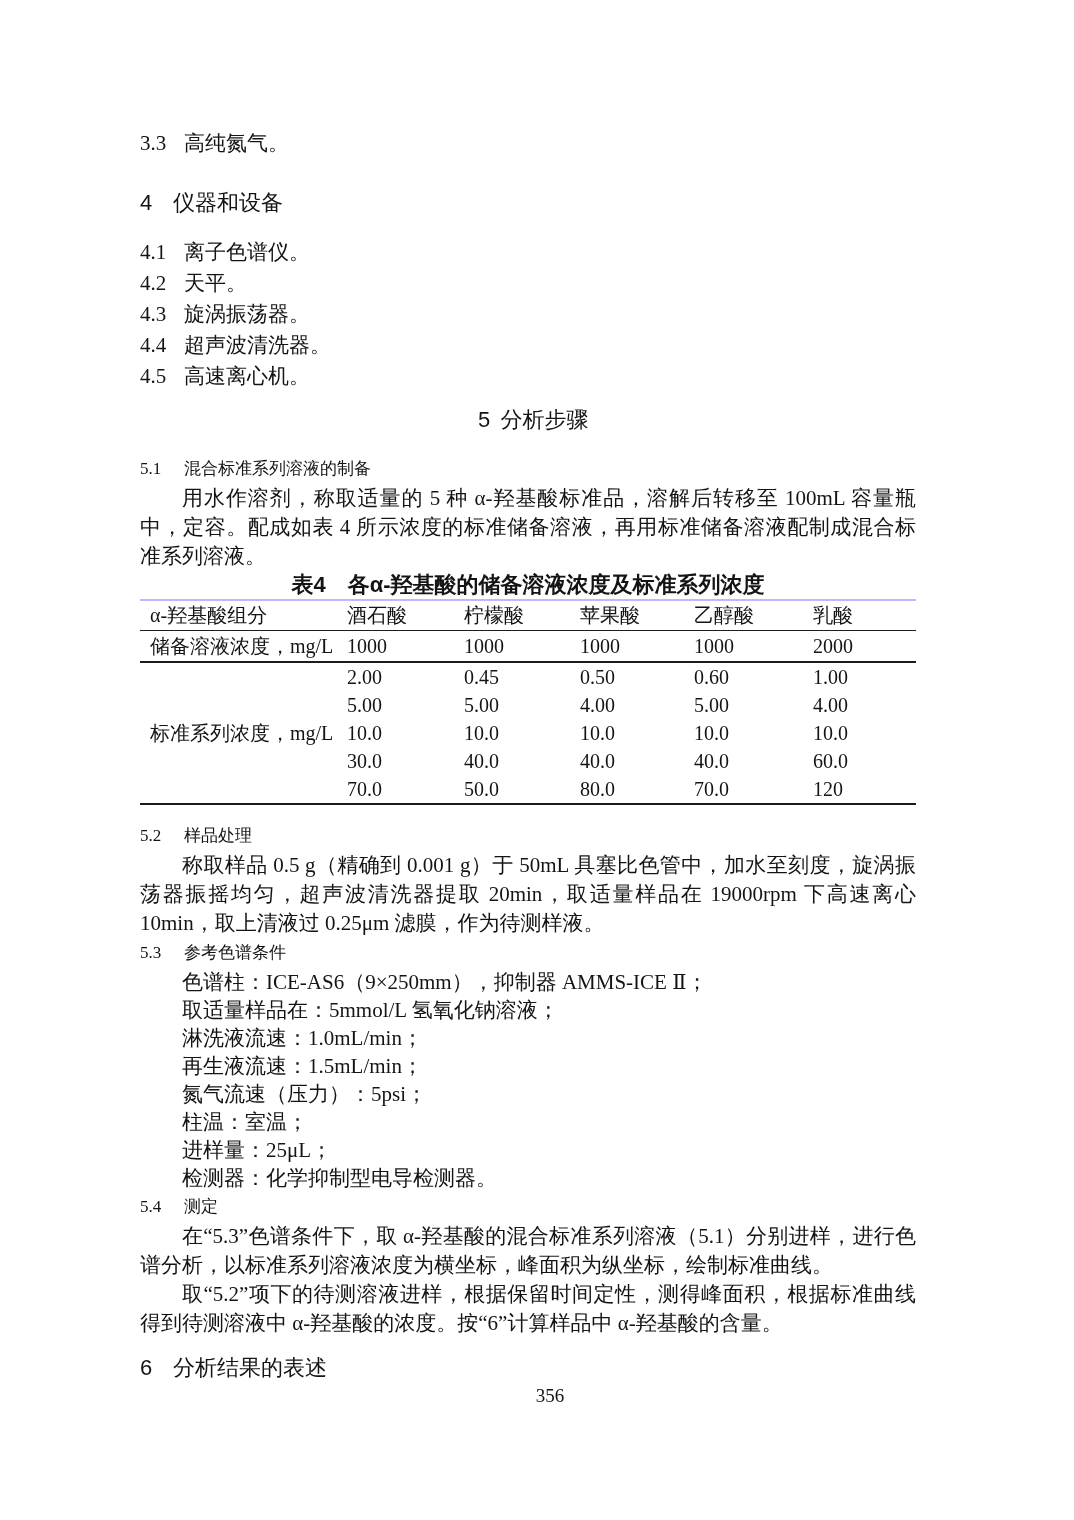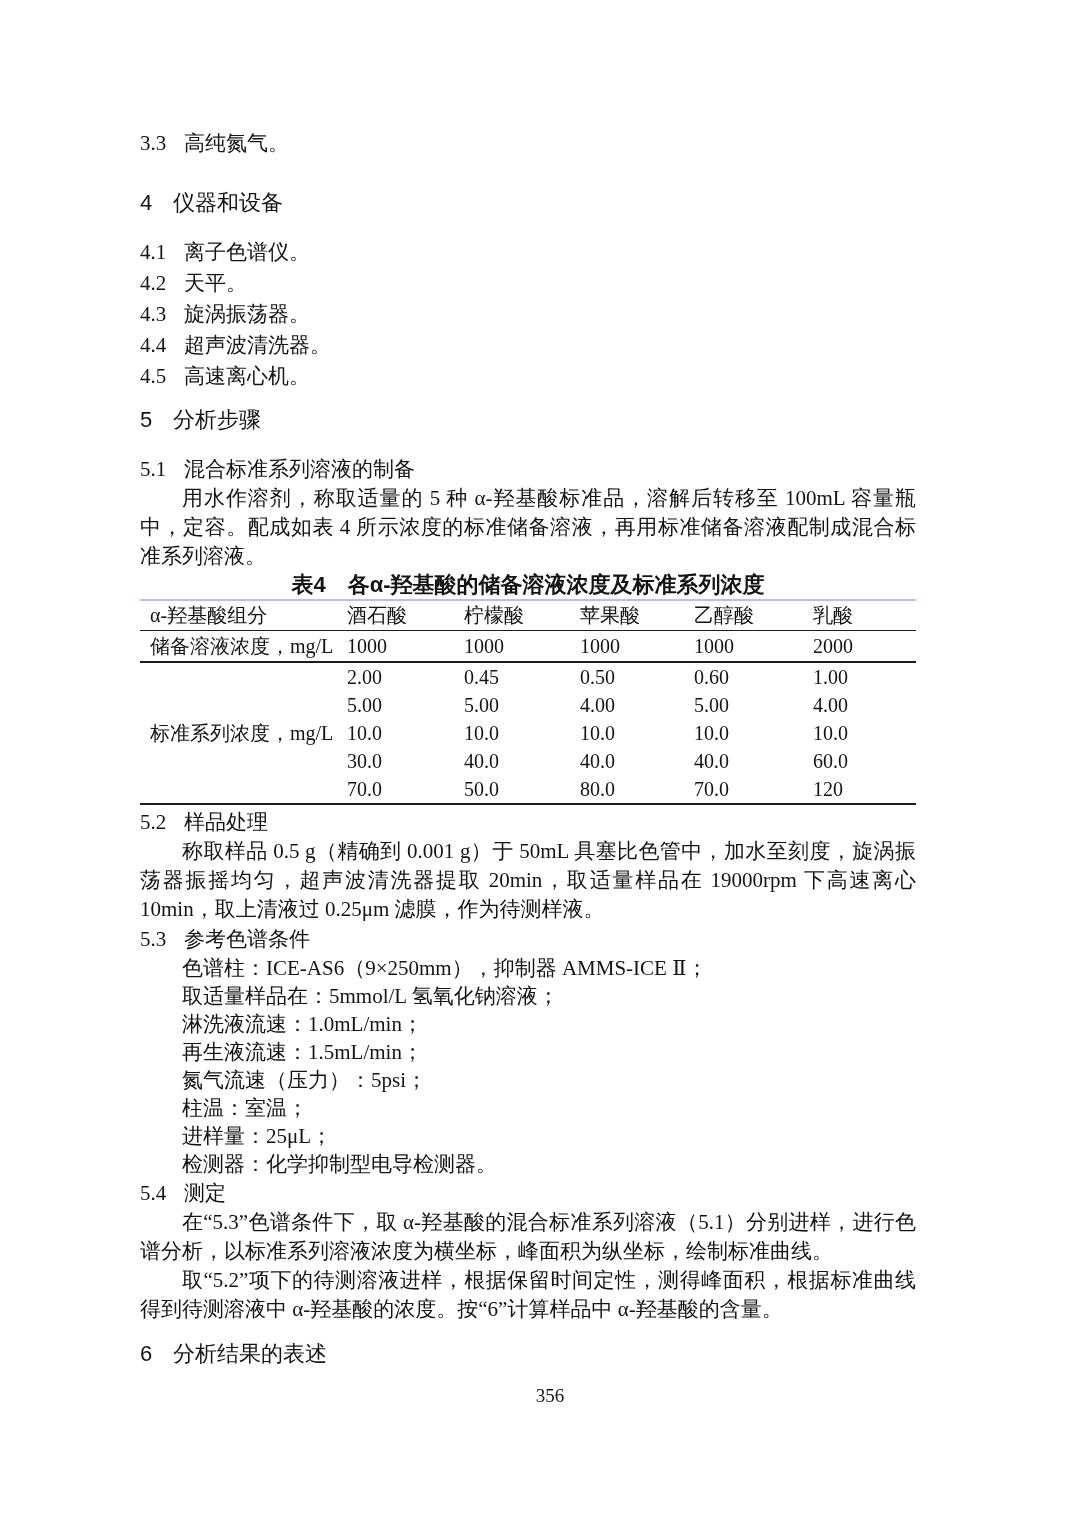--- a/index.html
+++ b/index.html
@@ -13,23 +13,23 @@
     position:absolute;left:140px;top:128px;width:776px;
   }
   .line{font-size:21px;line-height:31px;white-space:nowrap;}
   .num{display:inline-block;min-width:44px;}
   .hnum{display:inline-block;min-width:33px;}
   .sec-heading{
     font-family:"Liberation Sans","DejaVu Sans",sans-serif;
     font-weight:normal;font-size:22px;line-height:30px;
   }
   #h4{margin-top:29px;margin-bottom:19px;}
-  #h5{margin-top:13px;margin-bottom:19px;}
+  #h5{margin-top:13px;margin-bottom:19px;text-align:center;}
   #h6{margin-top:15px;}
-  .sub-heading{font-size:21px;line-height:30px;}
+  .sub-heading{font-size:17px;line-height:30px;}
   .para{
     font-size:21px;line-height:29px;margin:0;
     text-align:justify;text-indent:2em;
   }
   .cond-item{font-size:21px;line-height:28px;padding-left:2em;}
   .tbl-caption{
     font-family:"Liberation Sans","DejaVu Sans",sans-serif;
     font-weight:bold;font-size:22px;line-height:28px;
     text-align:center;margin:0;
   }
@@ -151,21 +151,21 @@
     <tr class="series">
       <td>70.0</td>
       <td>50.0</td>
       <td>80.0</td>
       <td>70.0</td>
       <td>120</td>
     </tr>
   </tbody>
     </table>
 
-  <div class="sub-heading" style="margin-top:2px">
+  <div class="sub-heading" style="margin-top:16px">
     <span class="num">5.2</span><span>样品处理</span>
   </div>
   <p class="para">称取样品 0.5 g（精确到 0.001 g）于 50mL 具塞比色管中，加水至刻度，旋涡振荡器振摇均匀，超声波清洗器提取 20min，取适量样品在 19000rpm 下高速离心 10min，取上清液过 0.25μm 滤膜，作为待测样液。</p>
 
   <div class="sub-heading">
     <span class="num">5.3</span><span>参考色谱条件</span>
   </div>
   <div>
     <div class="cond-item">色谱柱：ICE-AS6（9×250mm），抑制器 AMMS-ICE Ⅱ；</div>
     <div class="cond-item">取适量样品在：5mmol/L 氢氧化钠溶液；</div>

